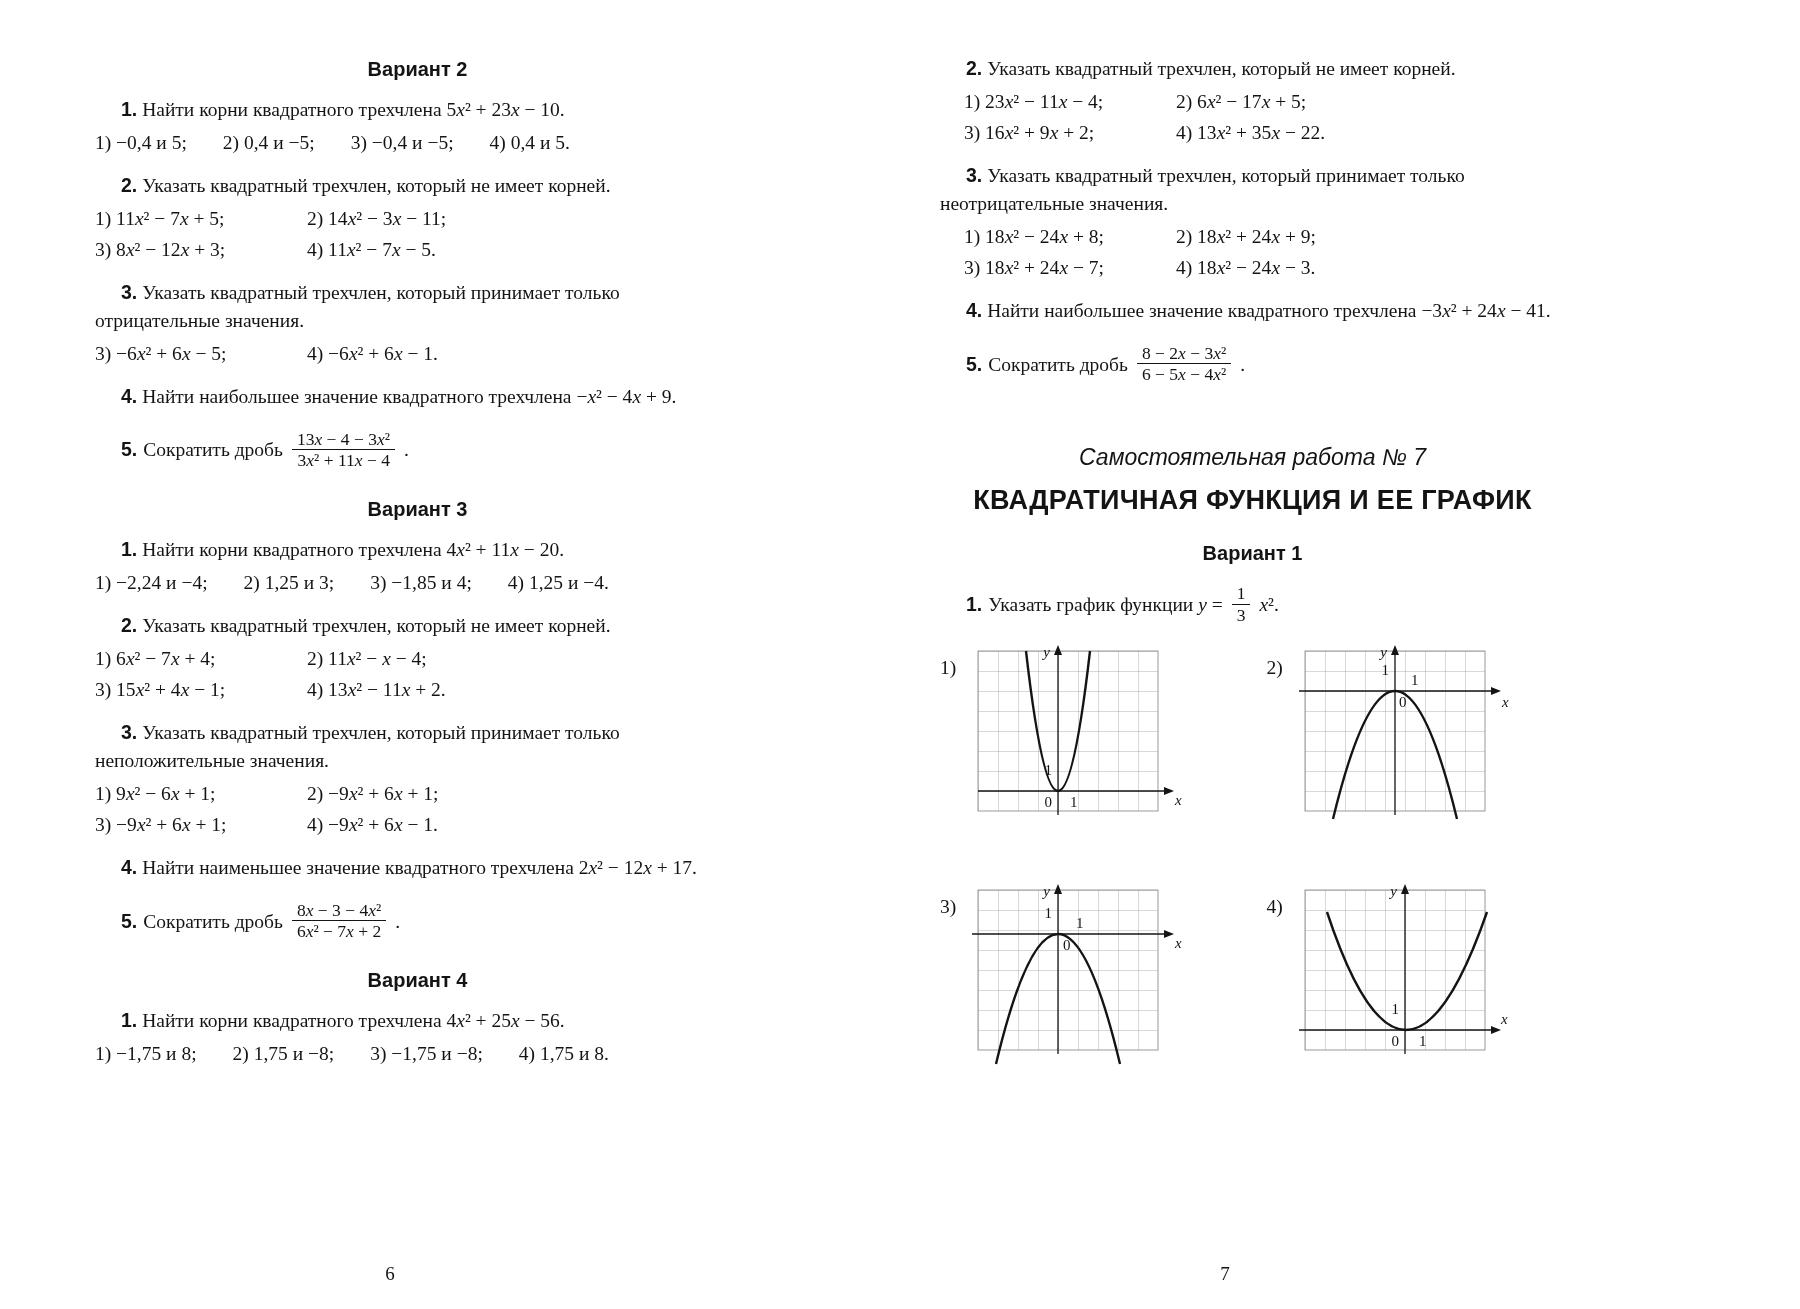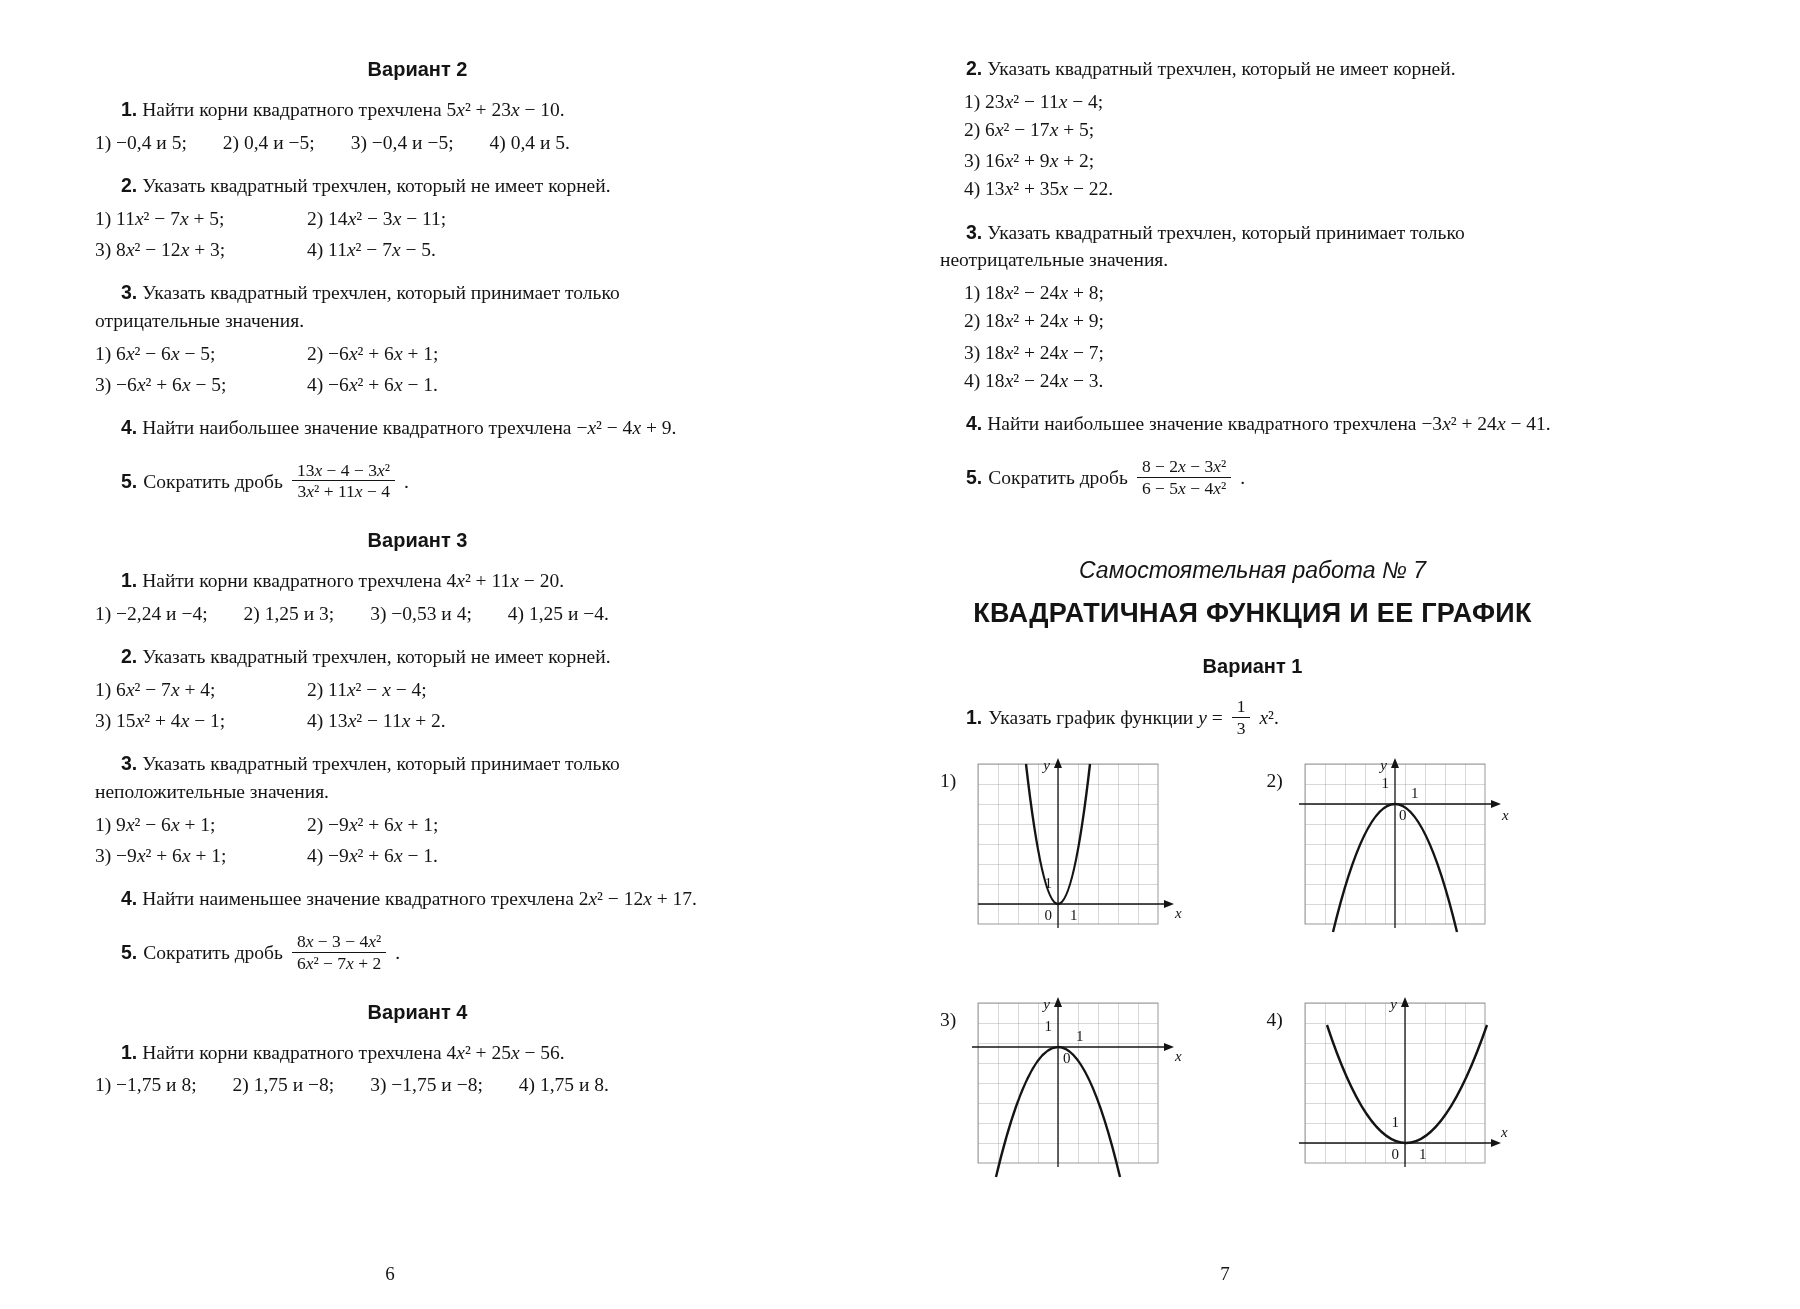--- a/index.html
+++ b/index.html
@@ -14,21 +14,21 @@
 
   .prob{margin:15px 0 5px;text-indent:26px;font-size:19.5px;line-height:1.42;}
   .prob.hasfrac{display:flex;align-items:center;gap:6px;text-indent:0;padding-left:26px;margin:18px 0 8px;}
   .pnum{font-family:"Liberation Sans",sans-serif;font-weight:700;}
   i{font-style:italic;}
 
   .optrow{display:flex;margin:3px 0;font-size:19.5px;line-height:1.45;}
   .cols4 .opt{margin-right:36px;}
   .cols4 .opt:last-child{margin-right:0;}
   .cols2 .opt:first-child{min-width:212px;}
-  .page-right .optrow{padding-left:24px;flex-direction:column;}
+  .page-right .optrow{padding-left:24px;}
 
   .frac{display:inline-block;vertical-align:middle;text-align:center;margin:0 3px;}
   .frac .fn{display:block;padding:0 5px;font-size:17.5px;line-height:1.18;}
   .frac .fd{display:block;border-top:1.4px solid #141414;padding:0 5px;font-size:17.5px;line-height:1.25;text-align:right;}
 
   .work-title{font-family:"Liberation Sans",sans-serif;font-style:italic;font-weight:400;font-size:23px;text-align:center;margin:58px 0 10px;}
   .main-title{font-family:"Liberation Sans",sans-serif;font-weight:700;font-size:27px;text-align:center;margin:14px 0 8px;letter-spacing:.3px;}
 
   .graphs{display:grid;grid-template-columns:1fr 1fr;gap:34px 28px;margin-top:16px;}
   .gcell{display:flex;align-items:flex-start;gap:4px;}
@@ -59,44 +59,40 @@
         <p class="prob"><span class="pnum">2.</span> <span>Указать квадратный трехчлен, который не имеет корней.</span></p>
         <div class="optrow cols2">
           <span class="opt">1) 11<i>x</i>² − 7<i>x</i> + 5;</span>
           <span class="opt">2) 14<i>x</i>² − 3<i>x</i> − 11;</span>
         </div>
         <div class="optrow cols2">
           <span class="opt">3) 8<i>x</i>² − 12<i>x</i> + 3;</span>
           <span class="opt">4) 11<i>x</i>² − 7<i>x</i> − 5.</span>
         </div>
         <p class="prob"><span class="pnum">3.</span> <span>Указать квадратный трехчлен, который принимает только отрицательные значения.</span></p>
-        <div class="optrow cols2">
-          <span class="opt">1) 6<i>x</i>² − 6<i>x</i> − 5;</span>
-          <span class="opt">2) −6<i>x</i>² + 6<i>x</i> + 1;</span>
-        </div>
         <div class="optrow cols2">
           <span class="opt">3) −6<i>x</i>² + 6<i>x</i> − 5;</span>
           <span class="opt">4) −6<i>x</i>² + 6<i>x</i> − 1.</span>
         </div>
         <p class="prob"><span class="pnum">4.</span> <span>Найти наибольшее значение квадратного трехчлена −<i>x</i>² − 4<i>x</i> + 9.</span></p>
         <p class="prob hasfrac">
           <span class="pnum">5.</span> 
           <span>Сократить дробь</span> 
           <span class="frac">
             <span class="fn">13<i>x</i> − 4 − 3<i>x</i>²</span>
             <span class="fd">3<i>x</i>² + 11<i>x</i> − 4</span>
           </span>
           <span>.</span>
         </p>
         <h3 class="variant">Вариант 3</h3>
         <p class="prob"><span class="pnum">1.</span> <span>Найти корни квадратного трехчлена 4<i>x</i>² + 11<i>x</i> − 20.</span></p>
         <div class="optrow cols4">
           <span class="opt">1) −2,24 и −4;</span>
           <span class="opt">2) 1,25 и 3;</span>
-          <span class="opt">3) −0,53 и 4;</span>
+          <span class="opt">3) −1,85 и 4;</span>
           <span class="opt">4) 1,25 и −4.</span>
         </div>
         <p class="prob"><span class="pnum">2.</span> <span>Указать квадратный трехчлен, который не имеет корней.</span></p>
         <div class="optrow cols2">
           <span class="opt">1) 6<i>x</i>² − 7<i>x</i> + 4;</span>
           <span class="opt">2) 11<i>x</i>² − <i>x</i> − 4;</span>
         </div>
         <div class="optrow cols2">
           <span class="opt">3) 15<i>x</i>² + 4<i>x</i> − 1;</span>
           <span class="opt">4) 13<i>x</i>² − 11<i>x</i> + 2.</span>

